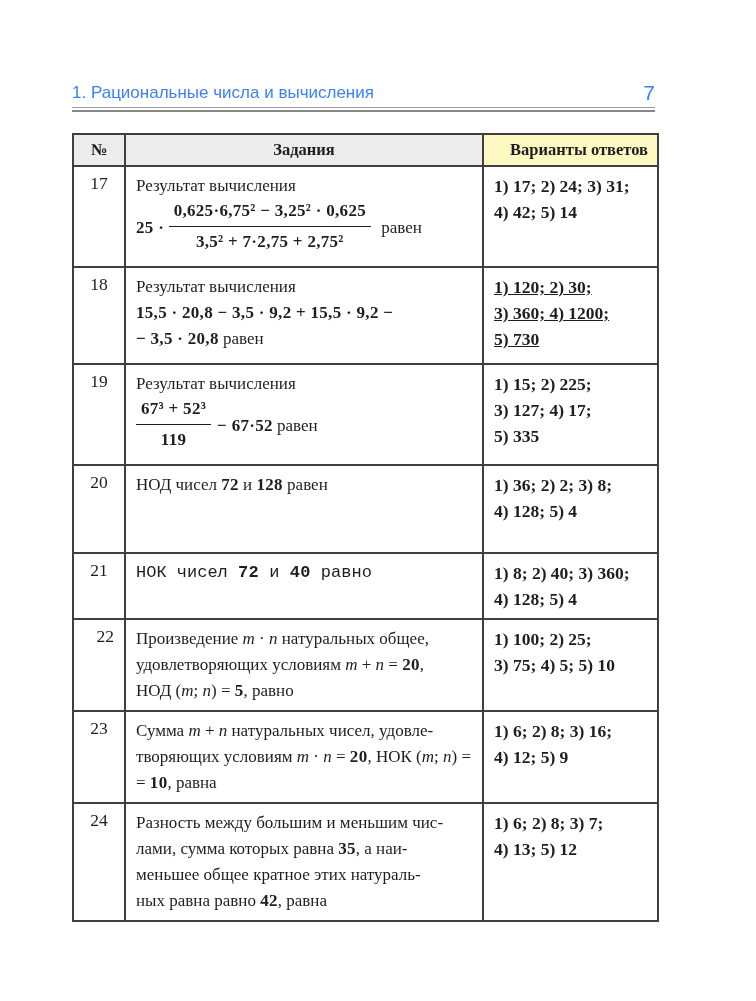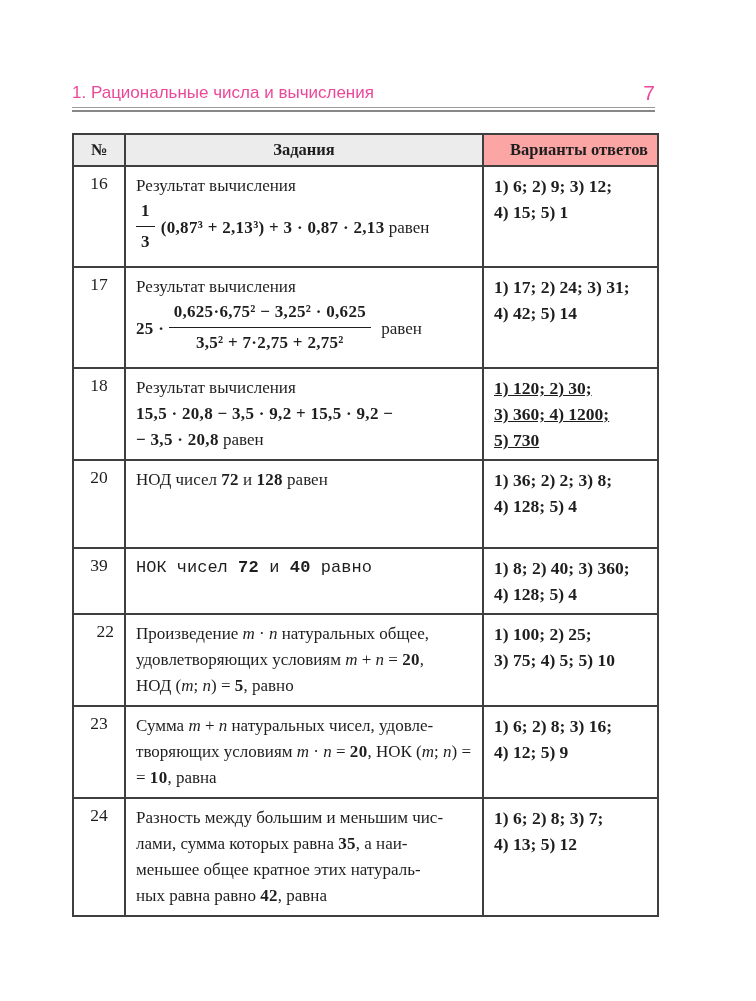--- a/index.html
+++ b/index.html
@@ -66,49 +66,40 @@
   tbody.rows tr:nth-child(4){height:88px;}
   tbody.rows tr:nth-child(5){height:60px;}
   tbody.rows tr:nth-child(6){height:54px;}
   tbody.rows tr:nth-child(7){height:80px;}
   tbody.rows tr:nth-child(8){height:83px;}
   tbody.rows tr:nth-child(9){height:103px;}
 </style>
 </head>
 <body style="color: rgb(30, 30, 30);">
 
-<div class="page-head" style="color: #ec4899;">
+<div class="page-head" style="color: #3b82f6;">
   <span class="running-head">1. Рациональные числа и вычисления</span>
   <span class="page-number">7</span>
 </div>
 <div class="head-rule"></div>
 
 <table class="problems">
   <colgroup>
     <col style="width:52px">
       <col style="width:358px">
       <col style="width:175px">
   </colgroup>
   <thead>
     <tr>
       <th style="background: rgb(236, 236, 236); border-color: rgb(63, 63, 63);">№</th>
       <th style="background: rgb(236, 236, 236); border-color: rgb(63, 63, 63);">Задания</th>
-      <th style="background: #fca5a5; border-color: rgb(63, 63, 63); padding-left: 21px;">Варианты ответов</th>
+      <th style="background: #fef9c3; border-color: rgb(63, 63, 63); padding-left: 21px;">Варианты ответов</th>
     </tr>
   </thead>
   <tbody class="rows">
-      <tr>
-        <td class="col-num" style="border-color: rgb(63, 63, 63);">16</td>
-        <td class="col-task" style="border-color: rgb(63, 63, 63);">
-          <div class="task-line"><span class="txt">Результат вычисления</span></div>
-          <div class="task-line"><span class="frac"><span class="fnum">1</span><span class="fden">3</span></span><span class="math">(0,87³ + 2,13³) + 3 · 0,87 · 2,13</span><span class="txt"> равен</span></div>
-        </td>
-        <td class="col-ans" style="border-color: rgb(63, 63, 63);">1) 6; 2) 9; 3) 12;
-4) 15; 5) 1</td>
-      </tr>
       <tr>
         <td class="col-num" style="border-color: rgb(63, 63, 63);">17</td>
         <td class="col-task" style="border-color: rgb(63, 63, 63);">
           <div class="task-line"><span class="txt">Результат вычисления</span></div>
           <div class="task-line"><span class="math">25 · </span><span class="frac"><span class="fnum">0,625·6,75² − 3,25² · 0,625</span><span class="fden">3,5² + 7·2,75 + 2,75²</span></span><span class="txt"> равен</span></div>
         </td>
         <td class="col-ans" style="border-color: rgb(63, 63, 63);">1) 17; 2) 24; 3) 31;
 4) 42; 5) 14</td>
       </tr>
       <tr>
@@ -116,29 +107,39 @@
         <td class="col-task" style="border-color: rgb(63, 63, 63);">
           <div class="task-line"><span class="txt">Результат вычисления</span></div>
           <div class="task-line"><span class="math">15,5 · 20,8 − 3,5 · 9,2 + 15,5 · 9,2 −</span></div>
           <div class="task-line"><span class="math">− 3,5 · 20,8</span><span class="txt"> равен</span></div>
         </td>
         <td class="col-ans" style="border-color: rgb(63, 63, 63); text-decoration: underline;">1) 120; 2) 30;
 3) 360; 4) 1200;
 5) 730</td>
       </tr>
       <tr>
+        <td class="col-num" style="border-color: rgb(63, 63, 63);">19</td>
+        <td class="col-task" style="border-color: rgb(63, 63, 63);">
+          <div class="task-line"><span class="txt">Результат вычисления</span></div>
+          <div class="task-line"><span class="frac"><span class="fnum">67³ + 52³</span><span class="fden">119</span></span><span class="math">− 67·52</span><span class="txt">  равен</span></div>
+        </td>
+        <td class="col-ans" style="border-color: rgb(63, 63, 63);">1) 15; 2) 225;
+3) 127; 4) 17;
+5) 335</td>
+      </tr>
+      <tr>
         <td class="col-num" style="border-color: rgb(63, 63, 63);">20</td>
         <td class="col-task" style="border-color: rgb(63, 63, 63);">
           <div class="task-line"><span class="txt">НОД чисел </span><span class="math">72</span><span class="txt"> и </span><span class="math">128</span><span class="txt"> равен</span></div>
         </td>
         <td class="col-ans" style="border-color: rgb(63, 63, 63);">1) 36; 2) 2; 3) 8;
 4) 128; 5) 4</td>
       </tr>
       <tr>
-        <td class="col-num" style="border-color: rgb(63, 63, 63);">39</td>
+        <td class="col-num" style="border-color: rgb(63, 63, 63);">21</td>
         <td class="col-task" style="border-color: rgb(63, 63, 63); font-family: Liberation Mono, monospace;">
           <div class="task-line"><span class="txt">НОК чисел </span><span class="math">72</span><span class="txt"> и </span><span class="math">40</span><span class="txt"> равно</span></div>
         </td>
         <td class="col-ans" style="border-color: rgb(63, 63, 63);">1) 8; 2) 40; 3) 360;
 4) 128; 5) 4</td>
       </tr>
       <tr>
         <td class="col-num" style="border-color: rgb(63, 63, 63); text-align: right;">22</td>
         <td class="col-task" style="border-color: rgb(63, 63, 63);">
           <div class="task-line"><span class="txt">Произведение </span><span class="var">m</span><span class="txt"> · </span><span class="var">n</span><span class="txt"> натуральных общее,</span></div>

